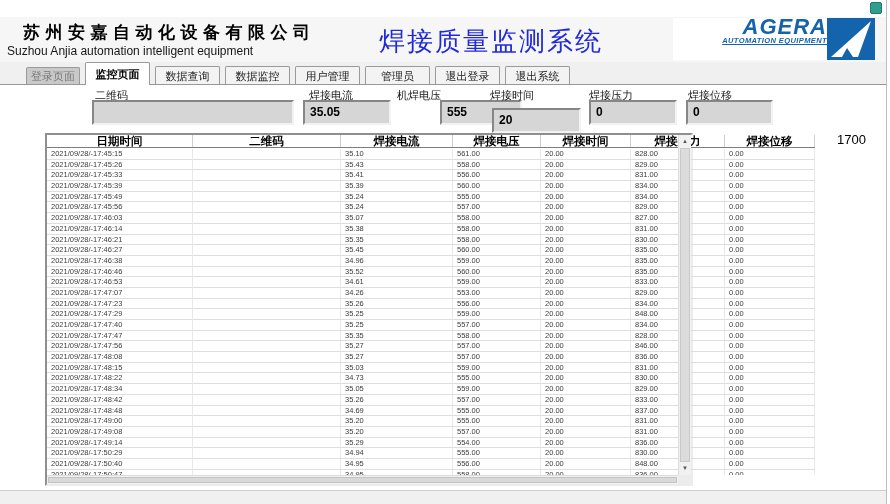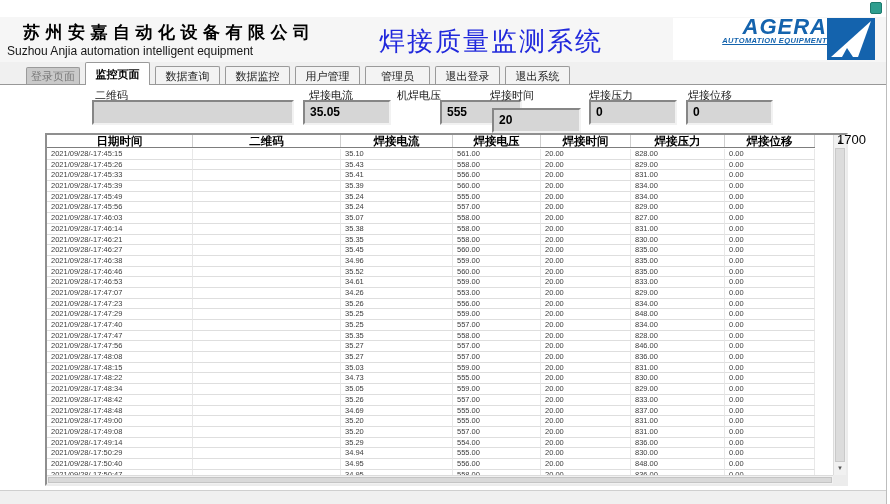--- a/index.html
+++ b/index.html
@@ -36,21 +36,21 @@
   .fbox   { position:absolute; height:25px; background:#d6d6d6; border:2px solid; border-color:#868686 #f2f2f2 #f2f2f2 #868686; }
   .fval   { display:block; font-size:12px; font-weight:bold; color:#000; line-height:21px; padding-left:5px; white-space:nowrap; overflow:hidden; }
   .f0 .flabel{left:95px;top:88px;}  .f0 .fbox{left:92px;top:100px;width:202px;}
   .f1 .flabel{left:309px;top:88px;} .f1 .fbox{left:303px;top:100px;width:88px;}
   .f2 .flabel{left:397px;top:88px;} .f2 .fbox{left:396px;top:100px;width:82px;margin-left:44px;}
   .f3 .flabel{left:490px;top:88px;} .f3 .fbox{left:492px;top:108px;width:89px;}
   .f4 .flabel{left:589px;top:88px;} .f4 .fbox{left:589px;top:100px;width:88px;}
   .f5 .flabel{left:688px;top:88px;} .f5 .fbox{left:686px;top:100px;width:87px;}
 
   
-  .table { position:absolute; left:45px; top:133px; width:803px; height:353px; background:#fff; border:2px solid; border-color:#8f8f8f #ececec #ececec #8f8f8f; }
+  .table { position:absolute; left:45px; top:133px; width:648px; height:353px; background:#fff; border:2px solid; border-color:#8f8f8f #ececec #ececec #8f8f8f; }
   .thead, .tr { display:grid; grid-template-columns:146px 148px 112px 88px 90px 94px 90px; }
   .thead { position:absolute; left:0; top:0; width:768px; height:13px; border-bottom:1px solid #7d7d7d; background:#fff; }
   .th { font-size:11.5px; font-weight:bold; color:#000; text-align:center; line-height:12px; border-right:1px solid #cfcfcf; white-space:nowrap; overflow:hidden; }
   .tbody { position:absolute; left:0; top:14px; width:768px; bottom:9px; overflow:hidden; }
   .tr { height:10.7px; }
   .td { font-size:7.5px; color:#3c3c3c; line-height:10.2px; padding-left:4px; border-right:1px solid #e8e8e8; border-bottom:1px solid #dedede; white-space:nowrap; overflow:hidden; }
 
   .vscroll { position:absolute; right:0; top:0; bottom:9px; width:13px; background:#f1f1f1; border-left:1px solid #dcdcdc; display:flex; flex-direction:column; }
   .sbtn { height:13px; font-size:6px; color:#555; text-align:center; line-height:13px; background:#f1f1f1; }
   .vthumb { flex:1; margin:0 1px; background:#dcdcdc; border:1px solid #c9c9c9; }

